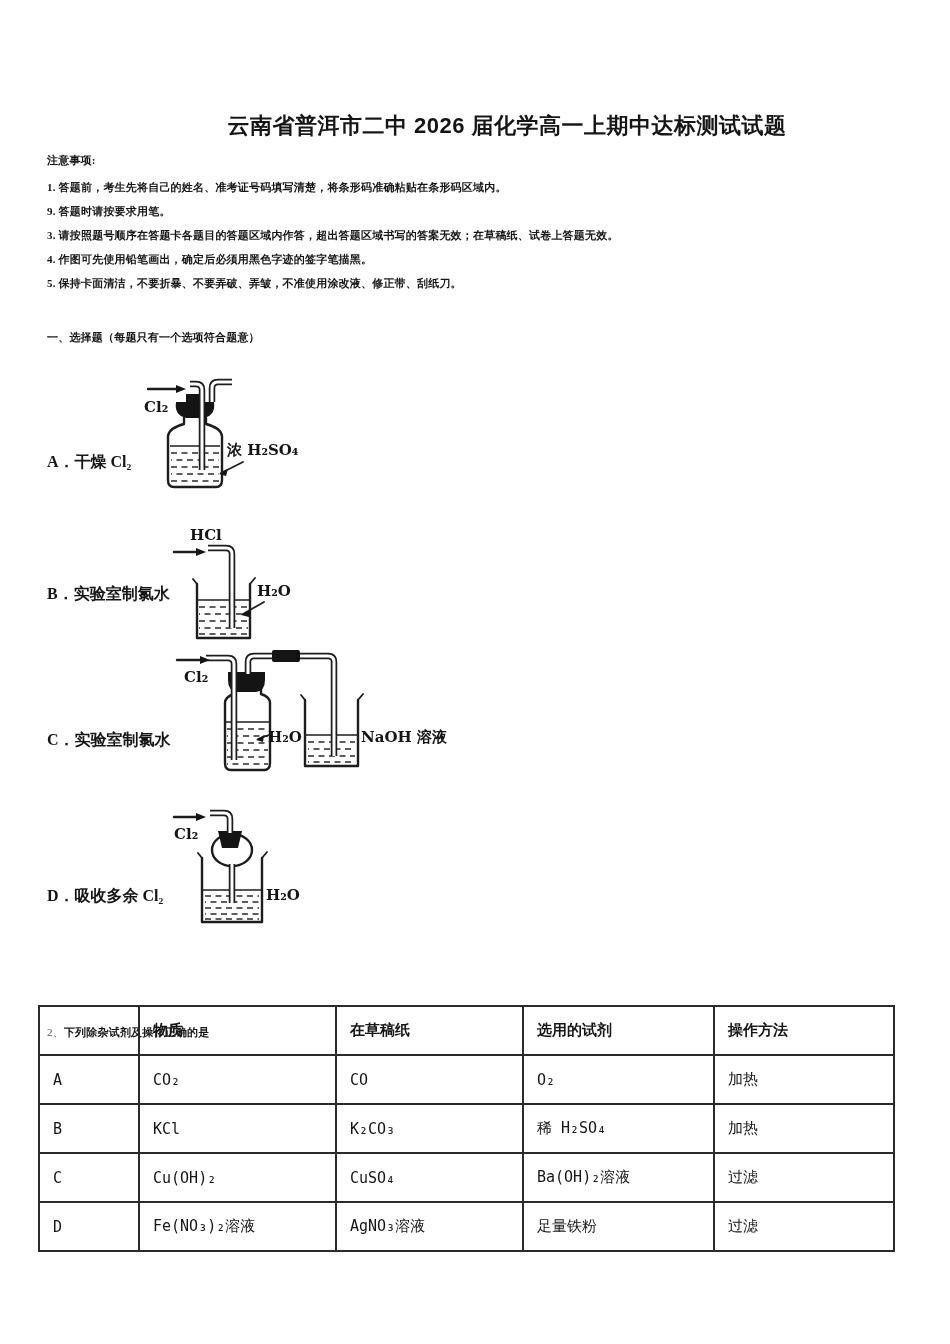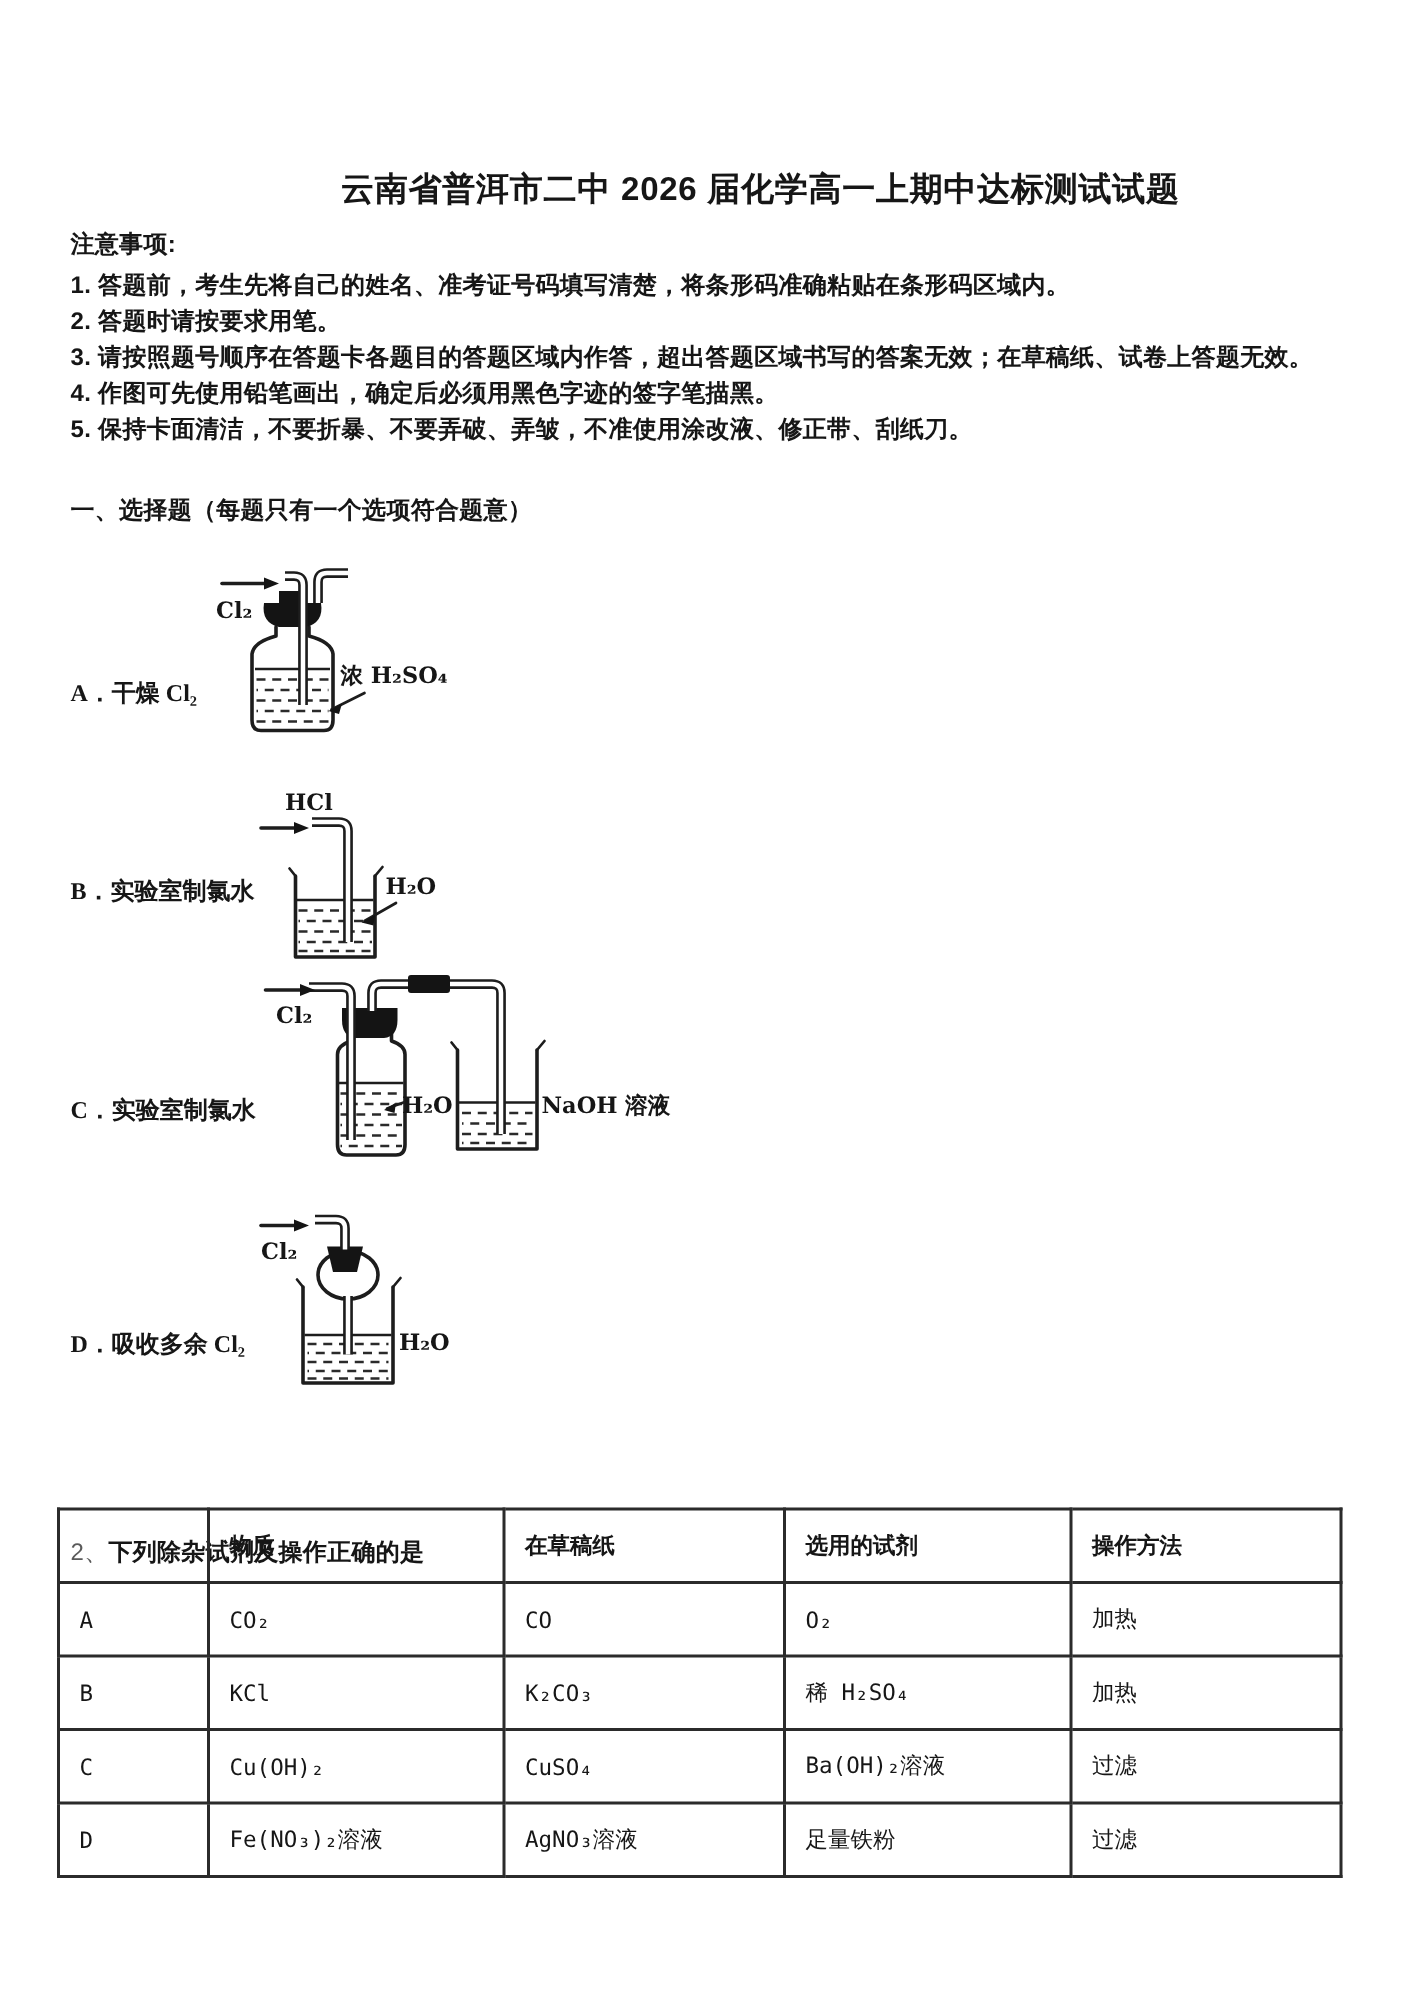--- a/index.html
+++ b/index.html
@@ -6,21 +6,21 @@
   .page {
     position:relative; width:950px; height:1344px; background:#fff;
     color:#161616; font-family:"Liberation Sans", sans-serif; overflow:hidden;
   }
   .title {
     position:absolute; left:0; top:111px; width:100%; text-align:center;
     font-size:22px; font-weight:700; letter-spacing:0.5px;margin-left:32px;
   }
   .line {
     position:absolute; left:47px; white-space:nowrap;
-    font-size:16px; font-weight:600; letter-spacing:0.2px;
+    font-size:11px; font-weight:600; letter-spacing:0.2px;font-family:Liberation Serif, serif;
   }
   .qnum { color:#5a5a5a; font-weight:500; }
   .opt {
     position:absolute; left:47px; white-space:nowrap;
     font-size:16px; font-weight:700; font-family:"Liberation Serif", serif;margin-top:12px;
   }
   .diagram { position:absolute; }
   
   .vessel { fill:none; stroke:#1d1d1d; stroke-width:2.4; stroke-linejoin:round; stroke-linecap:round; }
   .thin   { fill:none; stroke:#1d1d1d; stroke-width:1.8; stroke-linecap:round; }
@@ -45,21 +45,21 @@
 </style>
 </head>
 <body>
 
 <div class="page">
 
   <div class="title">云南省普洱市二中 2026 届化学高一上期中达标测试试题</div>
 
   <div class="line" style="top:153px">注意事项:</div>
   <div class="line" style="top:180px">1. 答题前，考生先将自己的姓名、准考证号码填写清楚，将条形码准确粘贴在条形码区域内。</div>
-  <div class="line" style="top:204px">2. 答题时请按要求用笔。</div>
+  <div class="line" style="top:204px">9. 答题时请按要求用笔。</div>
   <div class="line" style="top:228px">3. 请按照题号顺序在答题卡各题目的答题区域内作答，超出答题区域书写的答案无效；在草稿纸、试卷上答题无效。</div>
   <div class="line" style="top:252px">4. 作图可先使用铅笔画出，确定后必须用黑色字迹的签字笔描黑。</div>
   <div class="line" style="top:276px">5. 保持卡面清洁，不要折暴、不要弄破、弄皱，不准使用涂改液、修正带、刮纸刀。</div>
 
   <div class="line" style="top:330px">一、选择题（每题只有一个选项符合题意）</div>
 
 
   <div class="opt" style="top:440px">A．干燥 Cl₂</div>
   <svg class="diagram" style="left:140px; top:374px" width="210" height="132" viewBox="0 0 210 132">
     <g>

